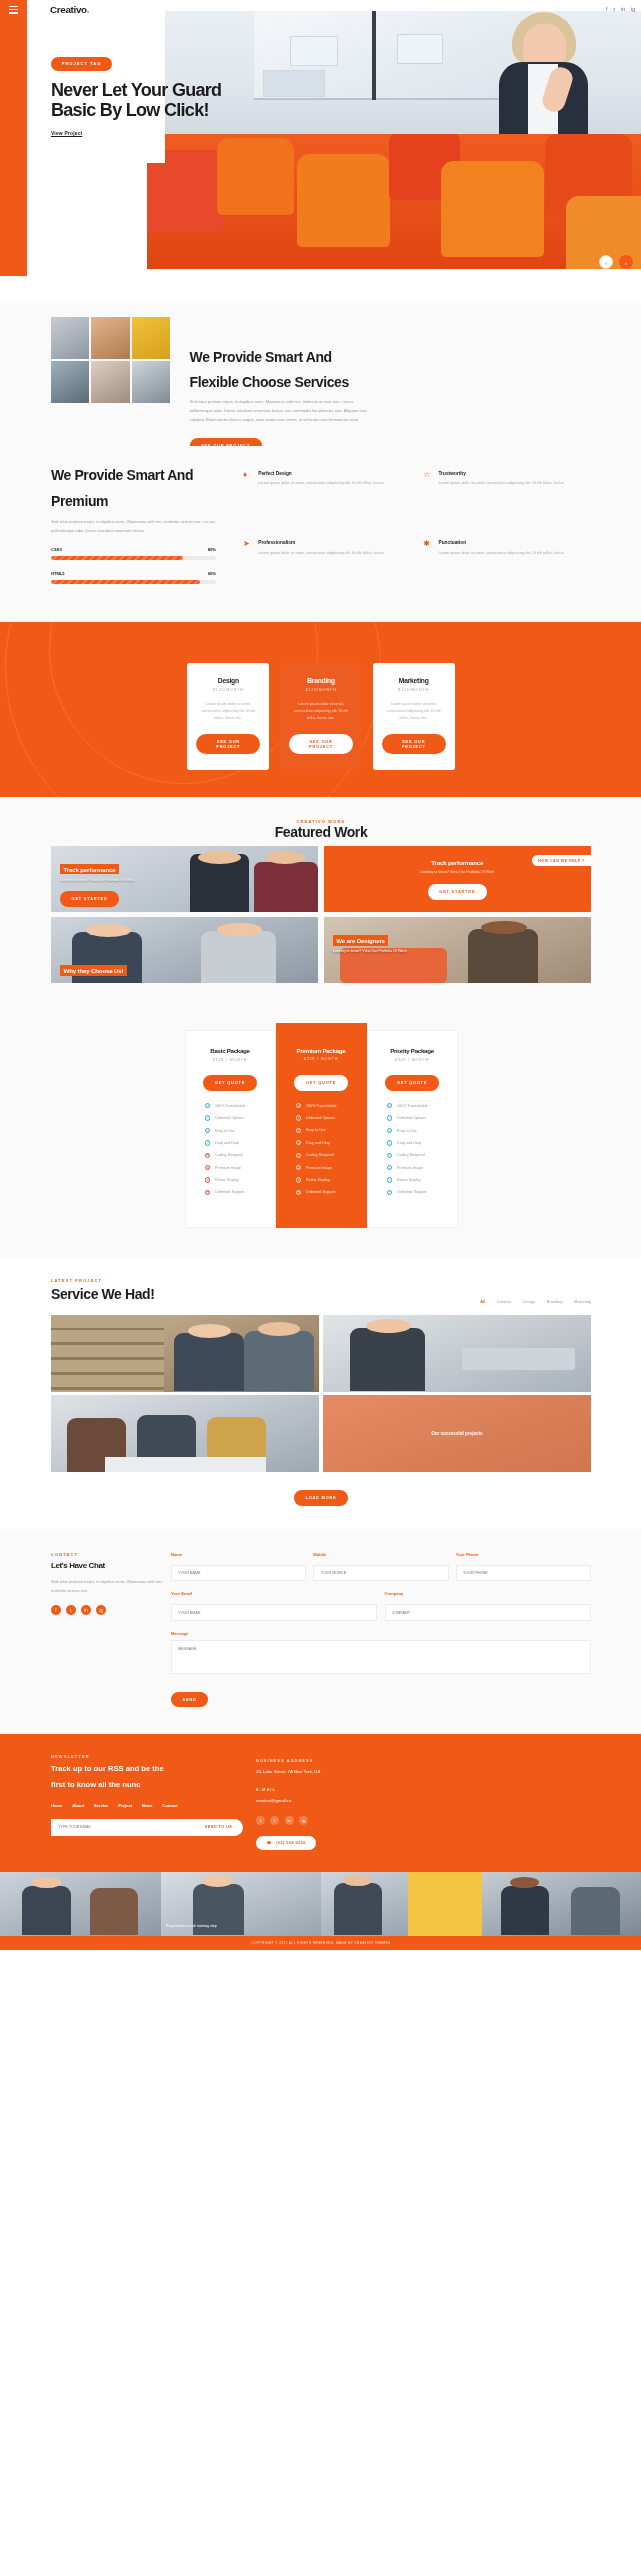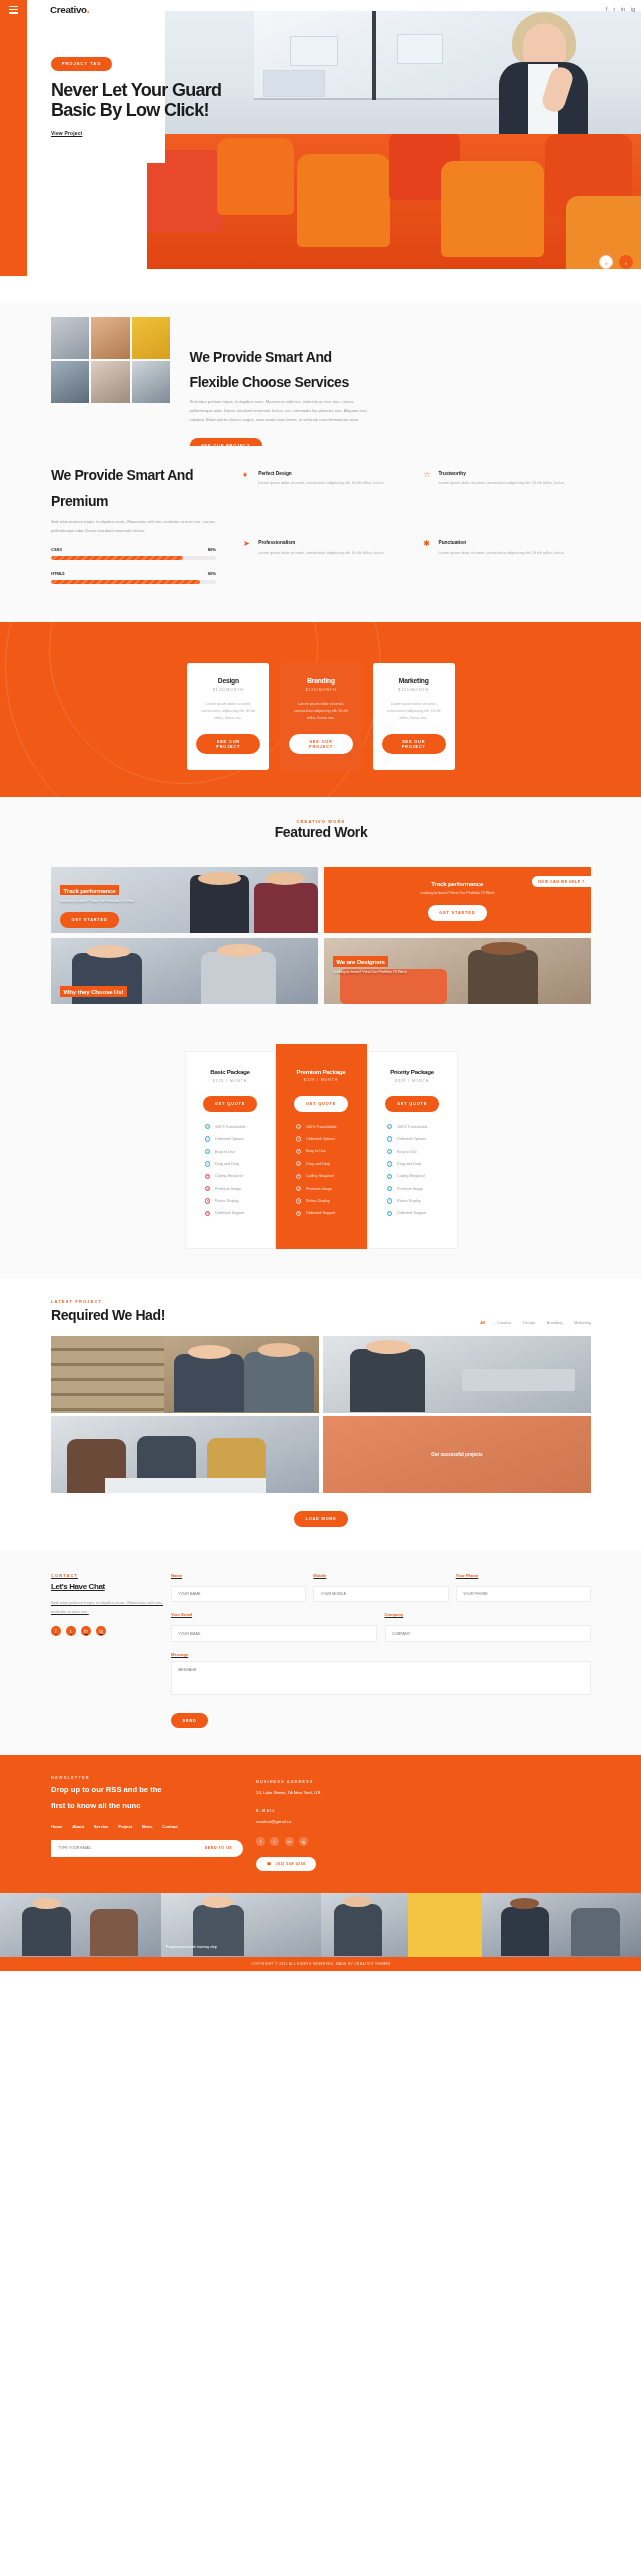--- a/index.html
+++ b/index.html
@@ -154,21 +154,21 @@
   .svc-card.alt { background:#ef5c20; }
   .svc-t { font-size:6.7px; font-weight:bold; color:#1c1c1c; letter-spacing:-0.2px;}
   .svc-card.alt .svc-t { color:#fff;}
   .svc-p { font-size:3.7px; letter-spacing:0.8px; color:#a5a5a5; margin-top:3.6px;}
   .svc-card.alt .svc-p { color:#ffd9c8;}
   .svc-d { font-size:3.7px; line-height:2.0; color:#b0b0b0; margin:9px 3.6px 10.7px;}
   .svc-card.alt .svc-d { color:#ffd9c8;}
 
   
   .featured { background:#fafafa; padding: 21.4px 0 27px; }
-  .featured .head { text-align:center; margin-bottom:26px;}
+  .featured .head { text-align:center; margin-bottom:5px;}
   .fw-grid { padding: 0 51px; display:grid; grid-template-columns: 1fr 1fr; gap: 5.3px;}
   .fw { position:relative; height:66px; overflow:hidden; border-radius:0.9px;}
   .fw.orange { background:#f15a16; display:flex; flex-direction:column; align-items:center; justify-content:center; text-align:center;}
   .fw-hl { position:absolute; left:9px; top:12.5px; z-index:3;}
   .fw-hl .t {
     display:inline-block; background:#f15a16; color:#fff; font-size:6.2px; font-weight:bold;
     padding:1.8px 3.6px; letter-spacing:-0.2px;
   }
   .fw-hl .s { font-size:3.7px; color:#fff; margin-top:3.6px; text-shadow:0 0.9px 1.8px rgba(0,0,0,.5);}
   .fw-hl .b { margin-top:5.3px;}
@@ -205,21 +205,21 @@
   .pj-filters { display:flex; gap:11.6px;}
   .pj-filters span { font-size:3.9px; color:#a0a0a0; cursor:pointer;}
   .pj-filters span.active { color:#f15a16; font-weight:bold;}
   .pj-grid { padding:0 51px; display:grid; grid-template-columns:1fr 1fr; gap:3.6px;}
   .pj { position:relative; height:77px; overflow:hidden;}
   .pj-tint { position:absolute; inset:0; background:rgba(241,90,22,.62); display:flex; align-items:center; justify-content:center;}
   .pj-tint span { color:#fff; font-size:4.5px; font-weight:bold;}
   .pj-more { text-align:center; margin-top:14.3px;}
 
   
-  .contact { background:#fafafa; padding:23px 51px 27px; display:flex; text-decoration:underline;}
+  .contact { background:#fafafa; padding:23px 51px 27px; display:flex; }
   .ct-left { width:120px;}
   .ct-left .h2 { margin:4.5px 0 7.1px; font-size:8px;}
   .ct-left .body-txt { margin-bottom:9.8px;}
   .soc-row { display:flex; gap:5.3px;}
   .soc { width:9.8px;height:9.8px;border-radius:50%;background:#f15a16;color:#fff;font-size:4.5px;display:flex;align-items:center;justify-content:center;}
   .ct-form { flex:1;}
   .ct-row { display:flex; gap:7.1px; margin-bottom:9.8px;}
   .fld { flex:1;}
   .fld label { display:block; font-size:4.1px; font-weight:bold; color:#f15a16; margin-bottom:4.5px;}
   .fld input, .fld textarea {
@@ -592,21 +592,21 @@
         </div>
       </div>
 
     </div>
   </section>
 
   <section class="projects sec">
     <div class="pj-head">
       <div>
         <div class="eyebrow">LATEST PROJECT</div>
-        <div class="h2" style="margin-top:3.6px">Required We Had!</div>
+        <div class="h2" style="margin-top:3.6px">Service We Had!</div>
       </div>
       <div class="pj-filters">
         <span class="active">All</span>
         <span>Creative</span>
         <span>Design</span>
         <span>Branding</span>
         <span>Marketing</span>
       </div>
     </div>
     <div class="pj-grid">
@@ -680,21 +680,21 @@
         <label>Message</label>
         <textarea placeholder="MESSAGE" style=""></textarea>
       </div>
       <div class="ct-send"><button class="btn-orange">SEND</button></div>
     </div>
   </section>
 
   <section class="fcta sec">
     <div class="fcta-l">
       <div class="eyebrow">NEWSLETTER</div>
-      <div class="fcta-h">Drop up to our RSS and be the</div>
+      <div class="fcta-h">Track up to our RSS and be the</div>
       <div class="fcta-h">first to know all the nunc</div>
       <div class="fnav">
         <span>Home</span>
         <span>About</span>
         <span>Service</span>
         <span>Project</span>
         <span>News</span>
         <span>Contact</span>
       </div>
       <div class="news">

